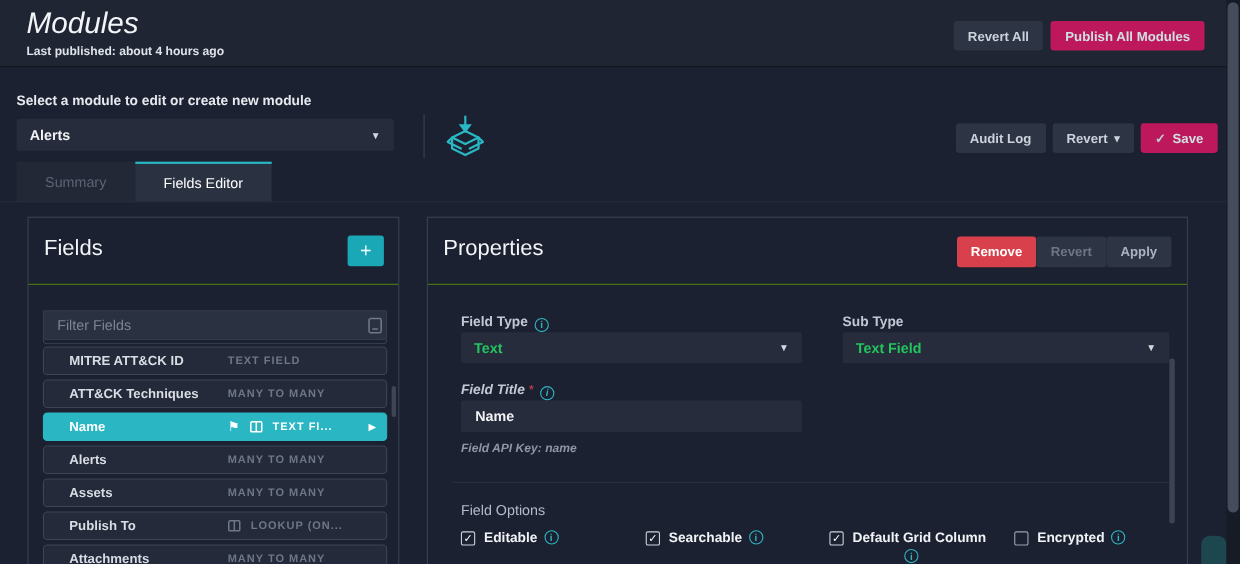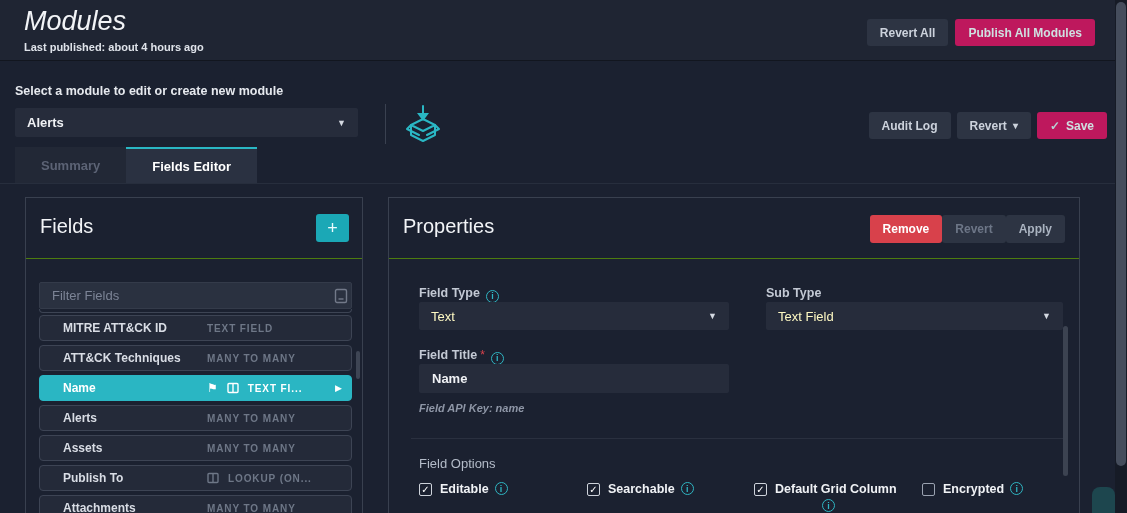--- a/index.html
+++ b/index.html
@@ -31,21 +31,21 @@
     padding:0 12px; cursor:pointer; }
   .module-select .val { font-size:13px; font-weight:700; color:#f0f2f5; flex:1; }
   .sel-caret { font-size:9px; color:#d4d9e1; }
   .vdivider { position:absolute; left:385px; top:104px; width:1px; height:40px; background:#3a4150; }
   .module-icon { position:absolute; left:403px; top:103px; width:40px; height:42px; }
   .modulebar-actions { position:absolute; right:20px; top:112px; display:flex; gap:6px; }
 
   
   .tabs { position:absolute; left:15px; top:147px; display:flex; }
   .tab { height:36px; display:flex; align-items:center; justify-content:center;
-    font-size:13px; font-weight:700; cursor:pointer; padding:0 26px; }
+    font-size:13px; font-weight:400; cursor:pointer; padding:0 26px; }
   .tab.inactive { background:#222836; color:#5c6375; }
   .tab.active { background:#2a3141; color:#ffffff; border-top:2px solid #2ab7c4; }
   .tabs-divider { position:absolute; left:0; top:183px; width:1115px; height:1px; background:#272e3d; }
 
   
   .panel { position:absolute; top:197px; background:#1b2130; border:1px solid #39404f; }
   .panel-title-row { position:relative; height:61px; border-bottom:1px solid #4d7c0f; }
   .panel-title { position:absolute; left:14px; top:17px; font-size:20px; font-weight:400; color:#f2f4f7; }
 
   
@@ -84,27 +84,27 @@
   .btn.ghost-dim { background:#2d3443; color:#6d7687; }
   .btn.ghost { background:#2d3443; color:#aab3c0; }
 
   .prop-label { font-size:12.5px; font-weight:700; color:#c3c9d4; }
   .req { color:#d8414b; font-size:12px; margin-left:3px; }
   .info-icon { display:inline-flex; align-items:center; justify-content:center;
     width:13px; height:13px; border:1px solid #2fb5c2; border-radius:50%;
     color:#2fb5c2; font-size:9px; font-weight:700; margin-left:6px; vertical-align:-2px; }
   .select-box { height:28px; background:#262c3b; border-radius:2px; display:flex;
     align-items:center; padding:0 12px; cursor:pointer; }
-  .select-box .val { flex:1; font-size:13px; font-weight:400; color:#fef9c3; }
+  .select-box .val { flex:1; font-size:13px; font-weight:700; color:#22c55e; }
 
   .col1 { position:absolute; left:30px; width:310px; }
   .col2 { position:absolute; left:377px; width:297px; }
   .row-labels { top:85px; }
   .row-selects { top:104px; }
-  .title-label-row { position:absolute; top:147px; left:30px; }
+  .title-label-row { position:absolute; top:147px; left:30px;font-style:italic; }
   .title-input { position:absolute; left:30px; top:166px; width:310px; height:29px;
     background:#262c3b; border:none; border-radius:2px; color:#f0f2f5;
     font-size:13px; font-weight:700; padding:0 13px;
     font-family:"Liberation Sans", sans-serif; }
   .api-note { position:absolute; left:30px; top:204px; font-size:11px; font-style:italic;
     color:#8e96a6; font-weight:700; }
   .props-divider { position:absolute; left:22px; top:240px; width:653px; height:1px; background:#2a303f; }
   .options-label { position:absolute; left:30px; top:258px; font-size:13px; color:#b4bcc9; }
   .opt { position:absolute; top:284px; display:flex; align-items:flex-start; flex-wrap:wrap; }
   .opt-1 { left:30px; width:160px; }

